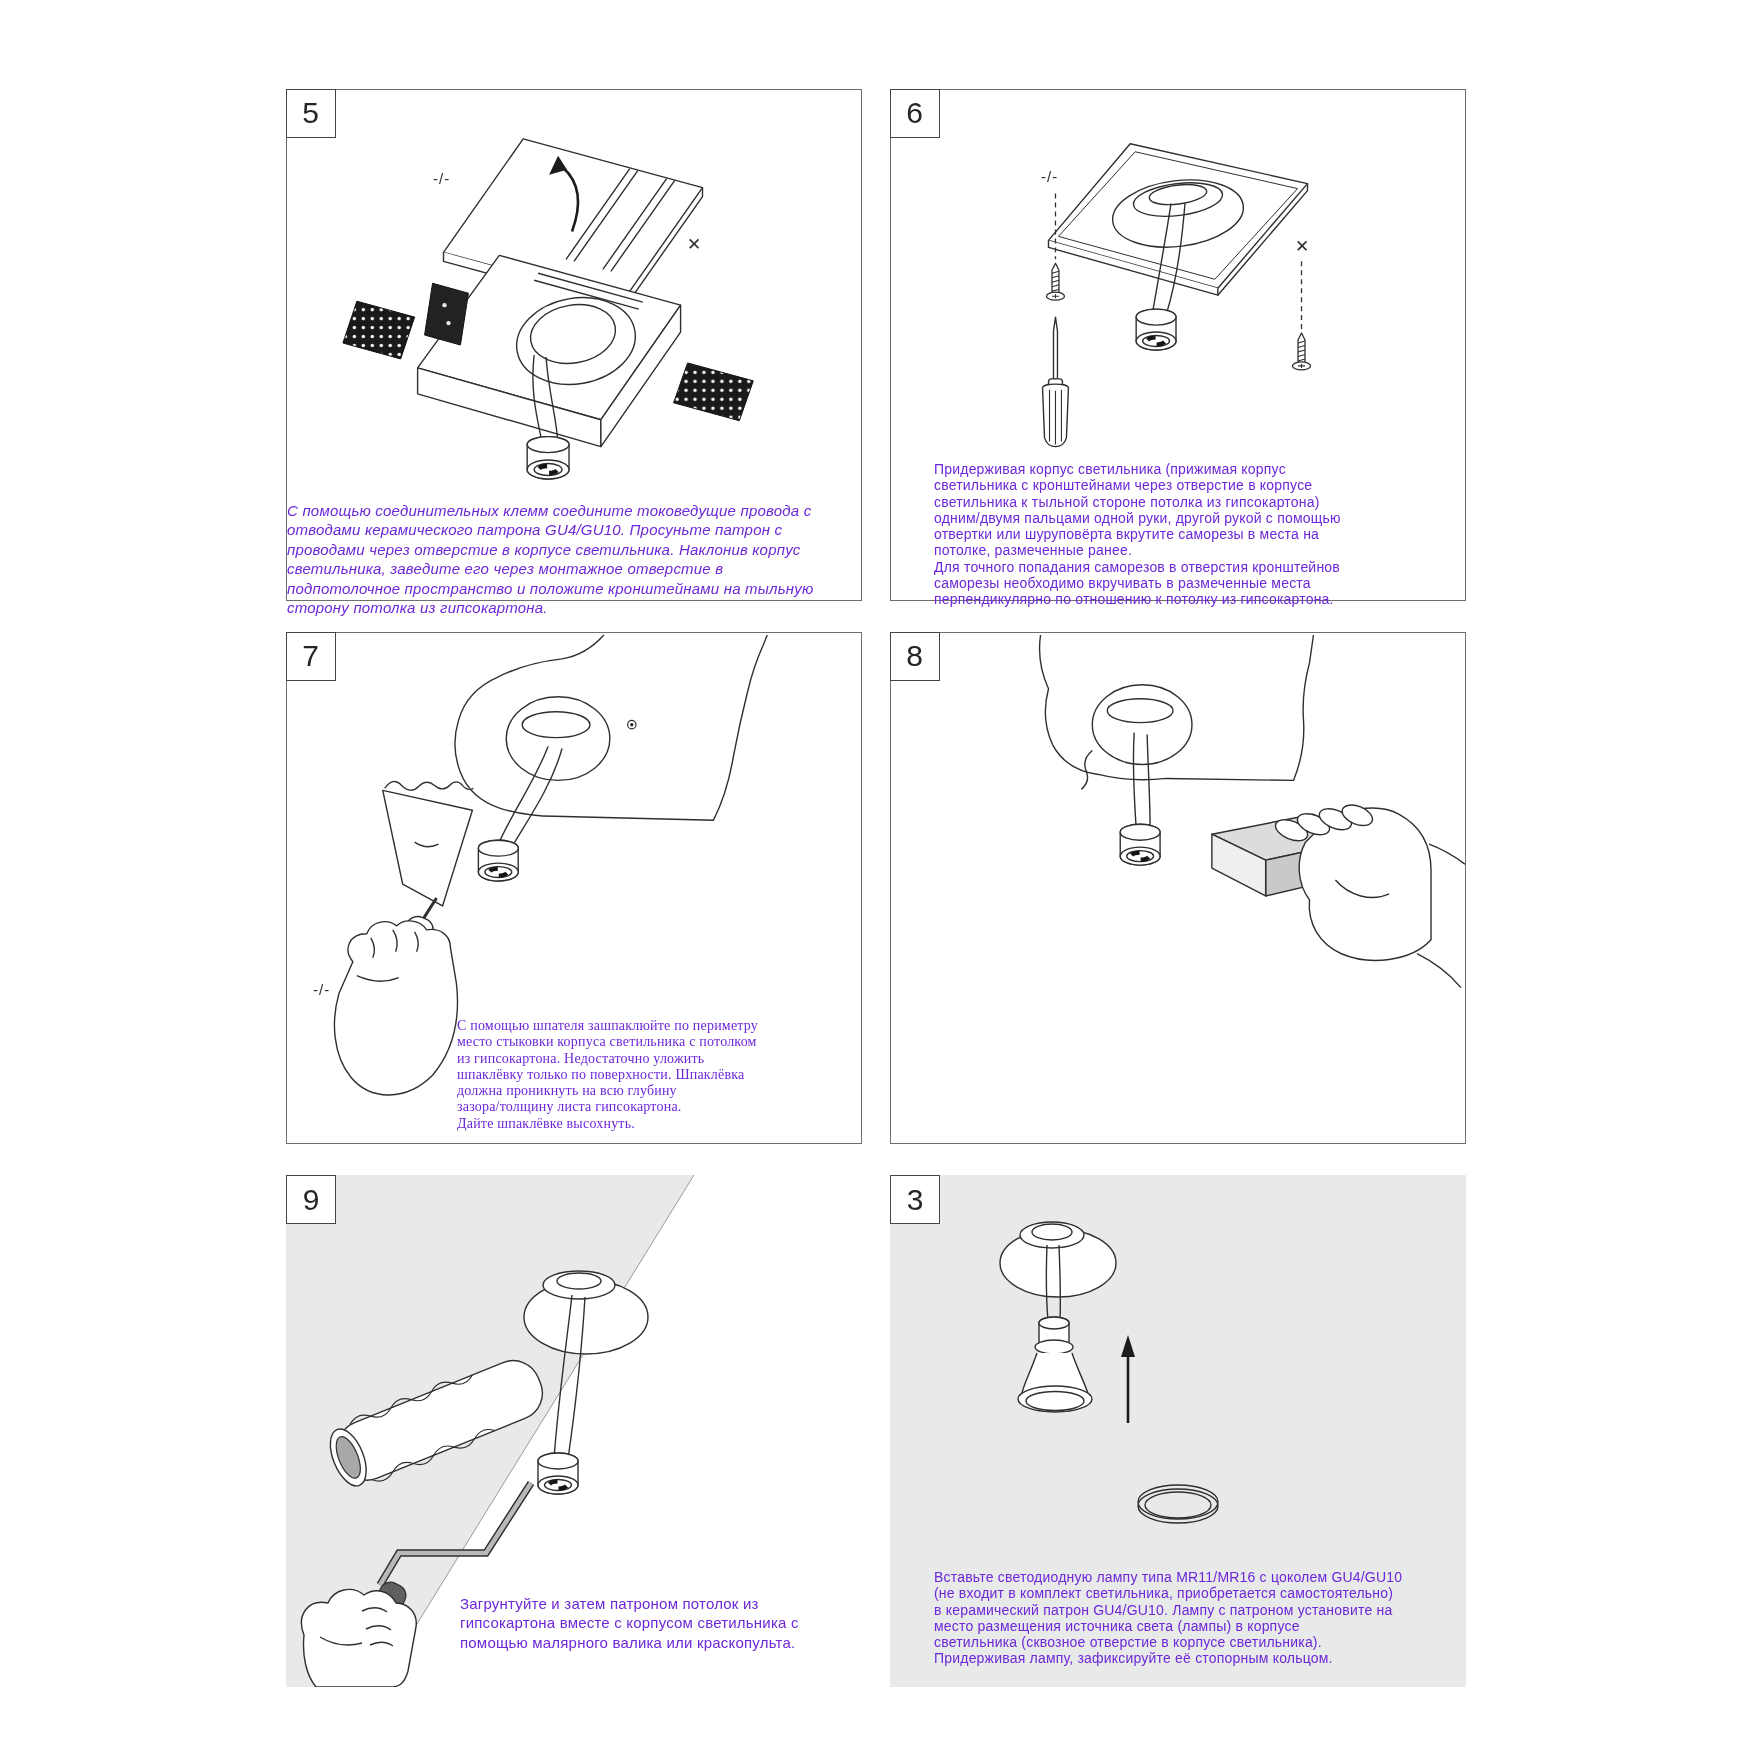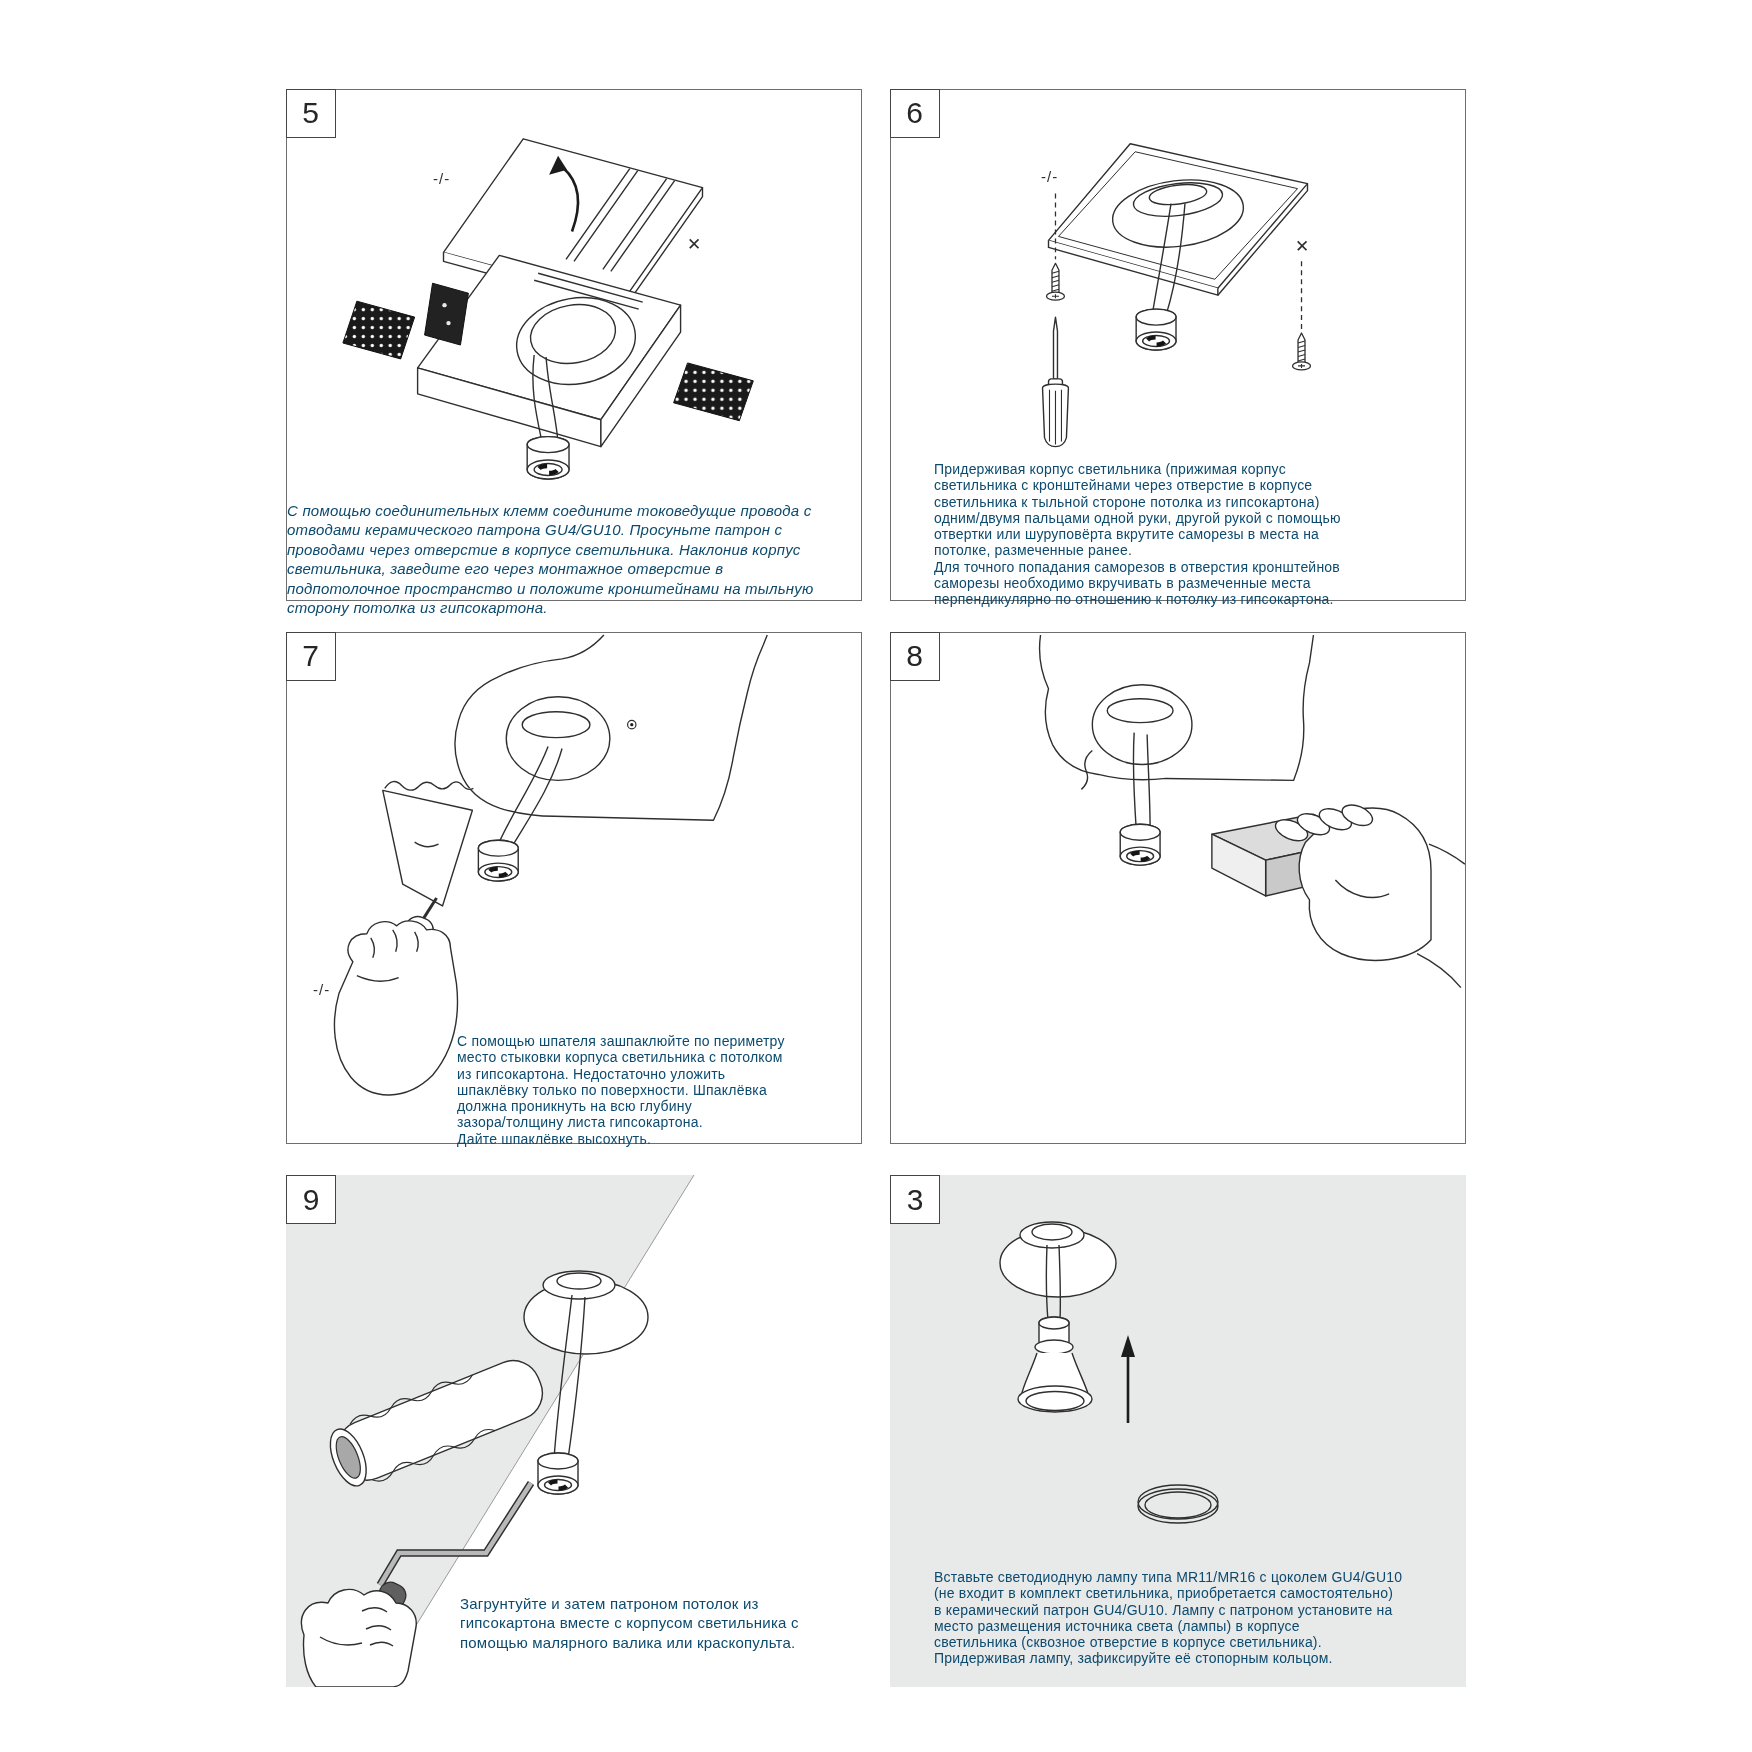--- a/index.html
+++ b/index.html
@@ -12,26 +12,26 @@
   #p6{left:890px;top:89px;}
   #p7{left:286px;top:632px;}
   #p8{left:890px;top:632px;}
   #p9{left:286px;top:1175px;}
   #p10{left:890px;top:1175px;}
   .numbox{position:absolute;top:-1.5px;left:-1.5px;width:48px;height:47px;background:#ffffff;
           border:1.3px solid #454545;display:flex;align-items:center;justify-content:center;
           font-size:30px;color:#262626;z-index:3;}
   .panel.gray .numbox{top:0;left:0;}
   .illus{position:absolute;left:0;top:0;width:100%;height:100%;display:block;}
-  .caption{position:absolute;white-space:pre-line;color:#0c4a6e;z-index:2;}
+  .caption{position:absolute;white-space:pre-line;color:#6d28d9;z-index:2;}
   .cap-15{font-size:15px;line-height:19.4px;letter-spacing:0.2px;}
   .cap-14{font-size:14px;line-height:16.3px;letter-spacing:0.2px;}
   #p5 .caption{left:0;top:396px;width:548px;font-style:italic;}
   #p6 .caption{left:43px;top:357px;width:505px;}
-  #p7 .caption{left:170px;top:386px;width:398px;}
+  #p7 .caption{left:170px;top:371px;width:398px;font-family:Liberation Serif, serif;}
   #p8 .caption{left:48px;top:432px;width:508px;}
   #p9 .caption{left:174px;top:404px;width:385px;}
   #p10 .caption{left:44px;top:380px;width:518px;}
   .marker{position:absolute;color:#2f2f2f;font-size:15px;z-index:2;letter-spacing:1px;}
   .marker-x{font-size:17px;letter-spacing:0;}
 </style>
 </head>
 <body>
 
 <div class="page">

